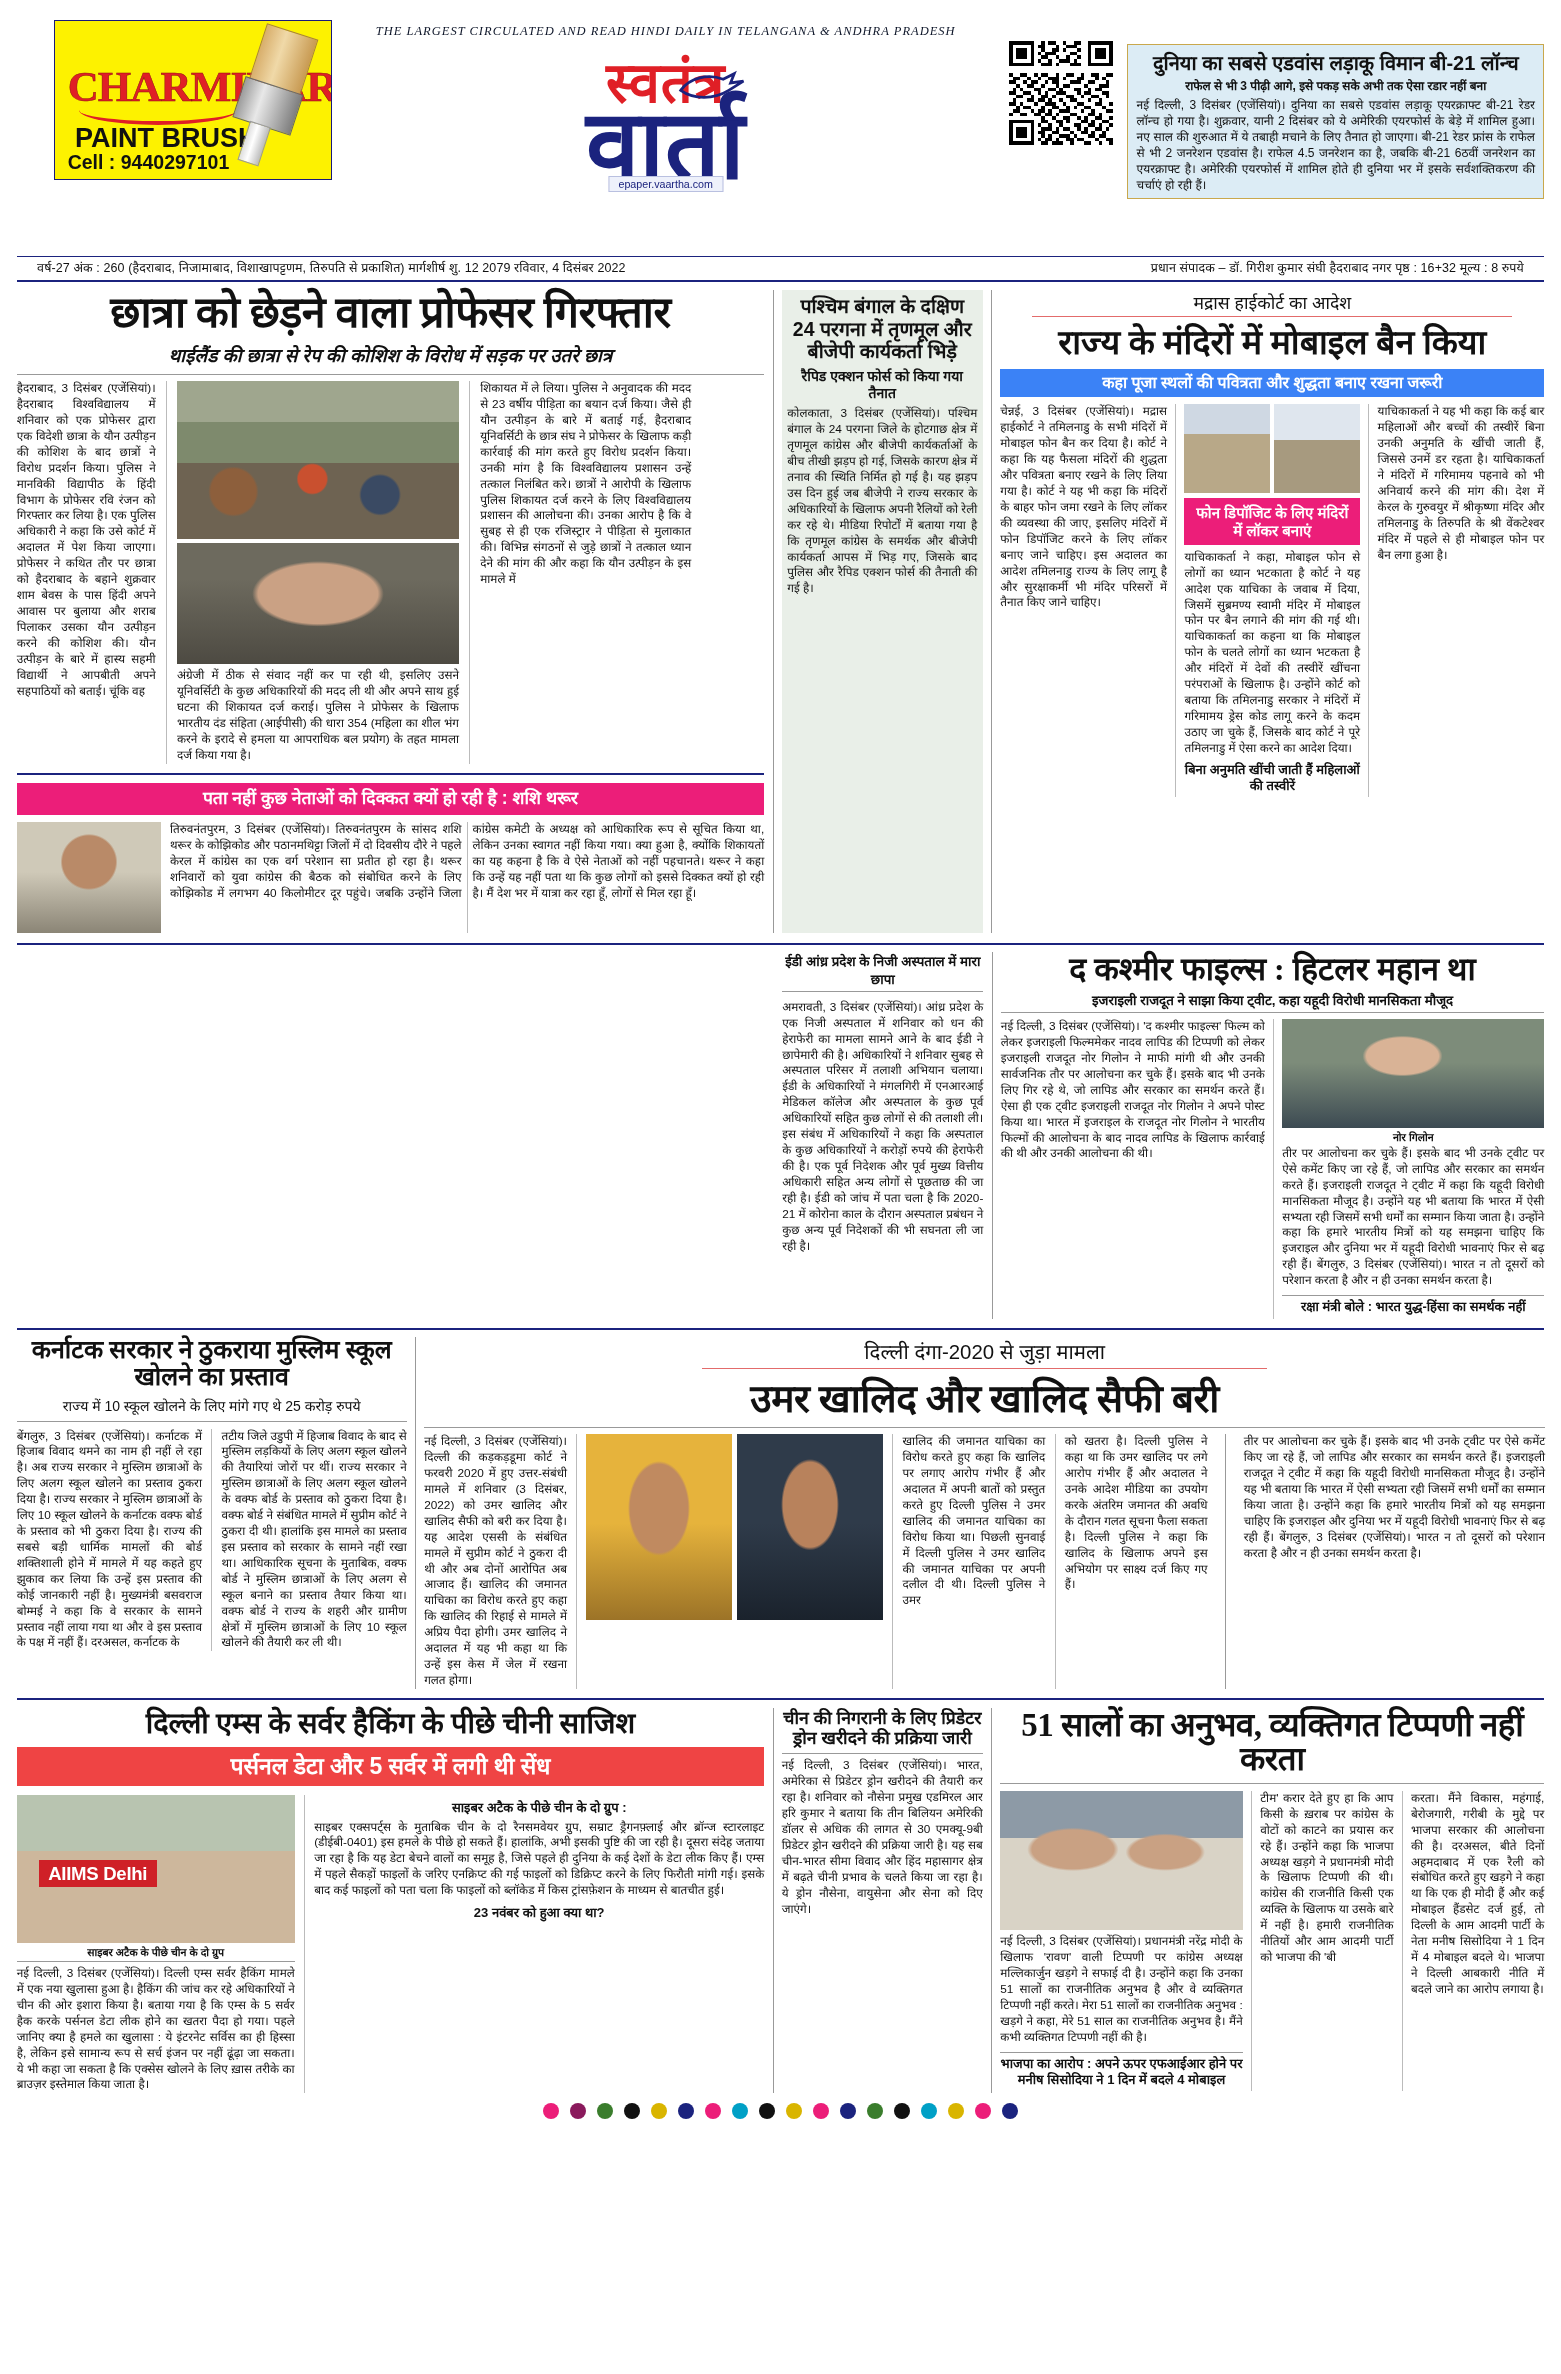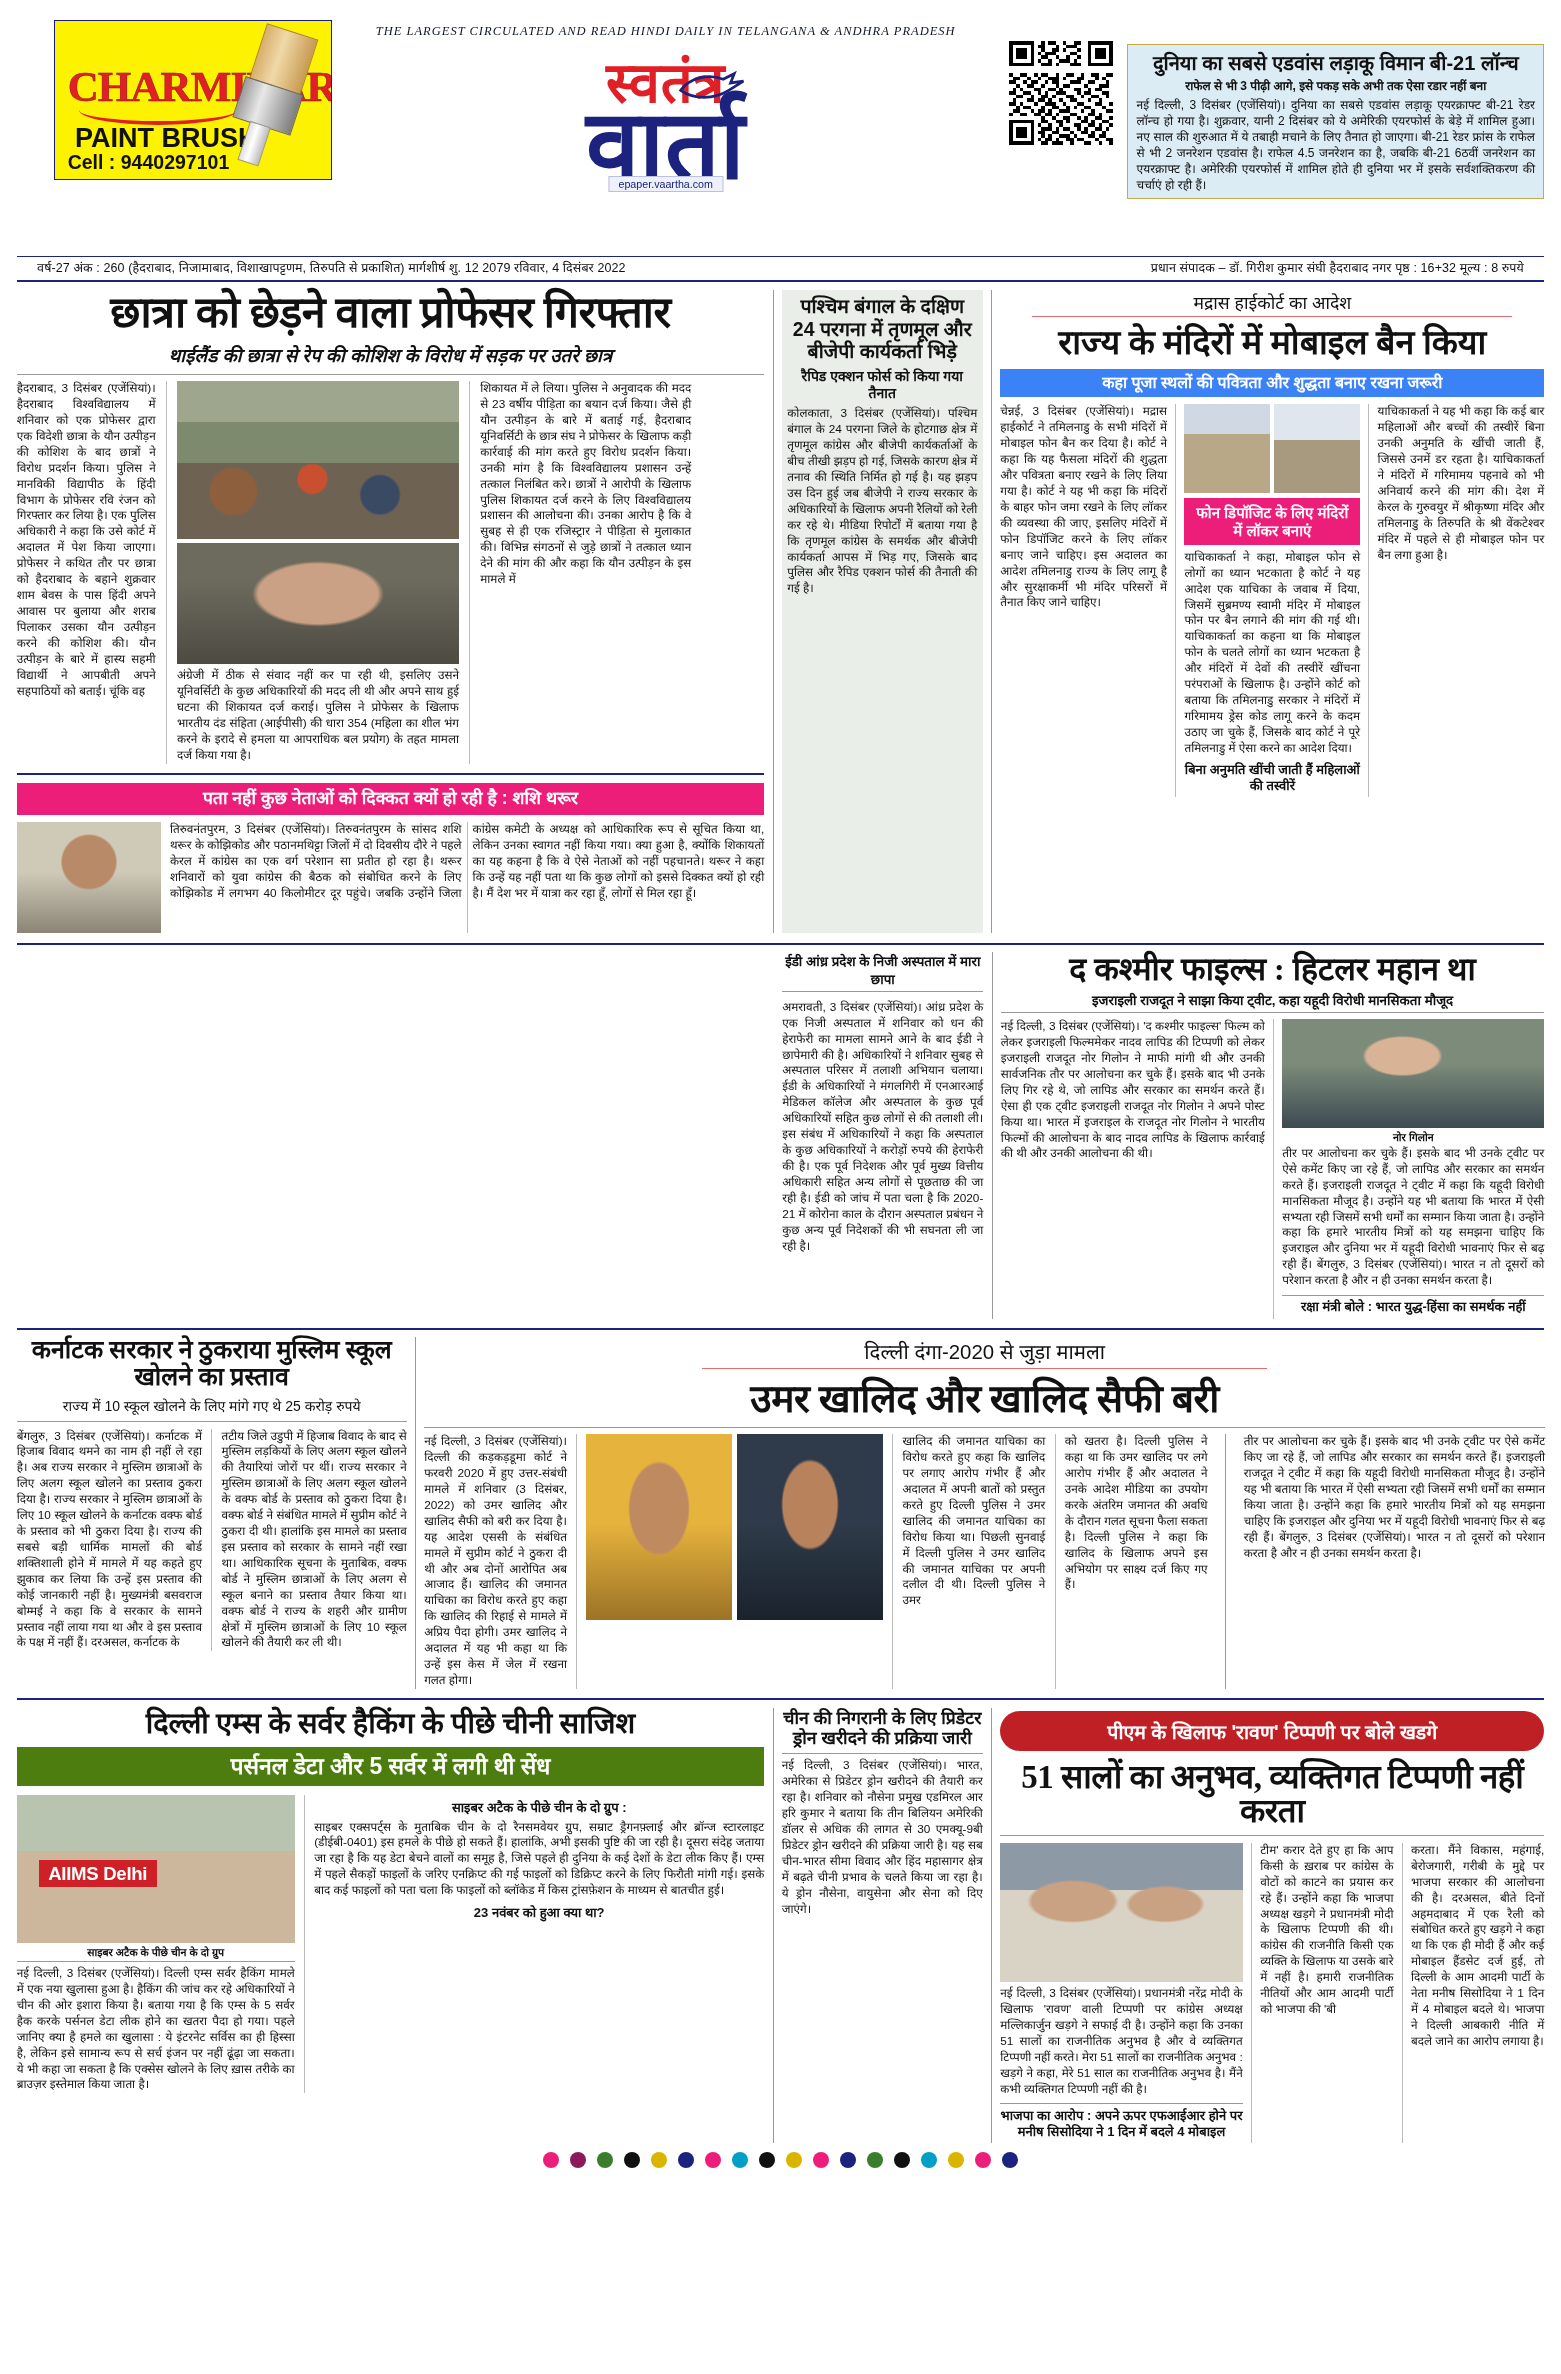--- a/index.html
+++ b/index.html
@@ -121,21 +121,21 @@
   }
   h2.big2 {
     font-family:"Liberation Serif", serif; font-weight:bold;
     font-size:39px; text-align:center; line-height:1.05; letter-spacing:-0.5px;
   }
   .pinkbar {
     background:#3b82f6; color:#fff; font-size:16px; font-weight:bold;
     text-align:center; padding:4.6px 5.6px; margin:8.3px 0 7.4px; line-height:1.15;
   }
   .bluebar {
-    background:#4d7c0f; color:#fff; font-size:23px; font-weight:bold;
+    background:#ef4444; color:#fff; font-size:23px; font-weight:bold;
     text-align:center; padding:6.5px 5.6px; margin:8.3px 0 8.3px; line-height:1.15;
   }
   .redpill {
     background:#bf2026; color:#fff; font-size:19.5px; font-weight:bold;
     text-align:center; padding:6.5px 9.3px; border-radius:20.4px; margin:3.7px 0 8.3px;
   }
   .magentabox {
     background:#ec1e79; color:#fff; font-size:17.6px; font-weight:bold;
     text-align:center; padding:5.6px 7.4px; line-height:1.2; margin:7.4px 0;
   }
@@ -617,21 +617,20 @@
     <div class="vline"></div>
 
     <div style="width:202px">
       <div style="font-size:17.6px;font-weight:bold;text-align:center;line-height:1.15;border-bottom:0.9px solid #999;padding-bottom:4.6px;margin-bottom:4.6px">चीन की निगरानी के लिए प्रिडेटर ड्रोन खरीदने की प्रक्रिया जारी</div>
       <div class="body-col">नई दिल्ली, 3 दिसंबर (एजेंसियां)। भारत, अमेरिका से प्रिडेटर ड्रोन खरीदने की तैयारी कर रहा है। शनिवार को नौसेना प्रमुख एडमिरल आर हरि कुमार ने बताया कि तीन बिलियन अमेरिकी डॉलर से अधिक की लागत से 30 एमक्यू-9बी प्रिडेटर ड्रोन खरीदने की प्रक्रिया जारी है। यह सब चीन-भारत सीमा विवाद और हिंद महासागर क्षेत्र में बढ़ते चीनी प्रभाव के चलते किया जा रहा है। ये ड्रोन नौसेना, वायुसेना और सेना को दिए जाएंगे।</div>
     </div>
 
     <div class="vline"></div>
 
     <div style="width:544px">
-      <div class="redpill">पीएम के खिलाफ 'रावण' टिप्पणी पर बोले खडगे</div>
       <h2 class="big2" style="font-size:33px">51 सालों का अनुभव, व्यक्तिगत टिप्पणी नहीं करता</h2>
       <div class="hr-thin"></div>
       <div style="display:flex;gap:8.3px">
         <div style="width:249px">
           <div class="photo p-kharge" style="height:139px"></div>
           <div class="body-col" style="margin-top:4.6px">नई दिल्ली, 3 दिसंबर (एजेंसियां)। प्रधानमंत्री नरेंद्र मोदी के खिलाफ 'रावण' वाली टिप्पणी पर कांग्रेस अध्यक्ष मल्लिकार्जुन खड़गे ने सफाई दी है। उन्होंने कहा कि उनका 51 सालों का राजनीतिक अनुभव है और वे व्यक्तिगत टिप्पणी नहीं करते।
 मेरा 51 सालों का राजनीतिक अनुभव : खड़गे ने कहा, मेरे 51 साल का राजनीतिक अनुभव है। मैंने कभी व्यक्तिगत टिप्पणी नहीं की है।</div>
           <div class="subhead-inline" style="border-top:0.9px solid #999;padding-top:3.7px">भाजपा का आरोप : अपने ऊपर एफआईआर होने पर मनीष सिसोदिया ने 1 दिन में बदले 4 मोबाइल</div>
         </div>
         <div style="width:0.9px;background:#bbb"></div>

